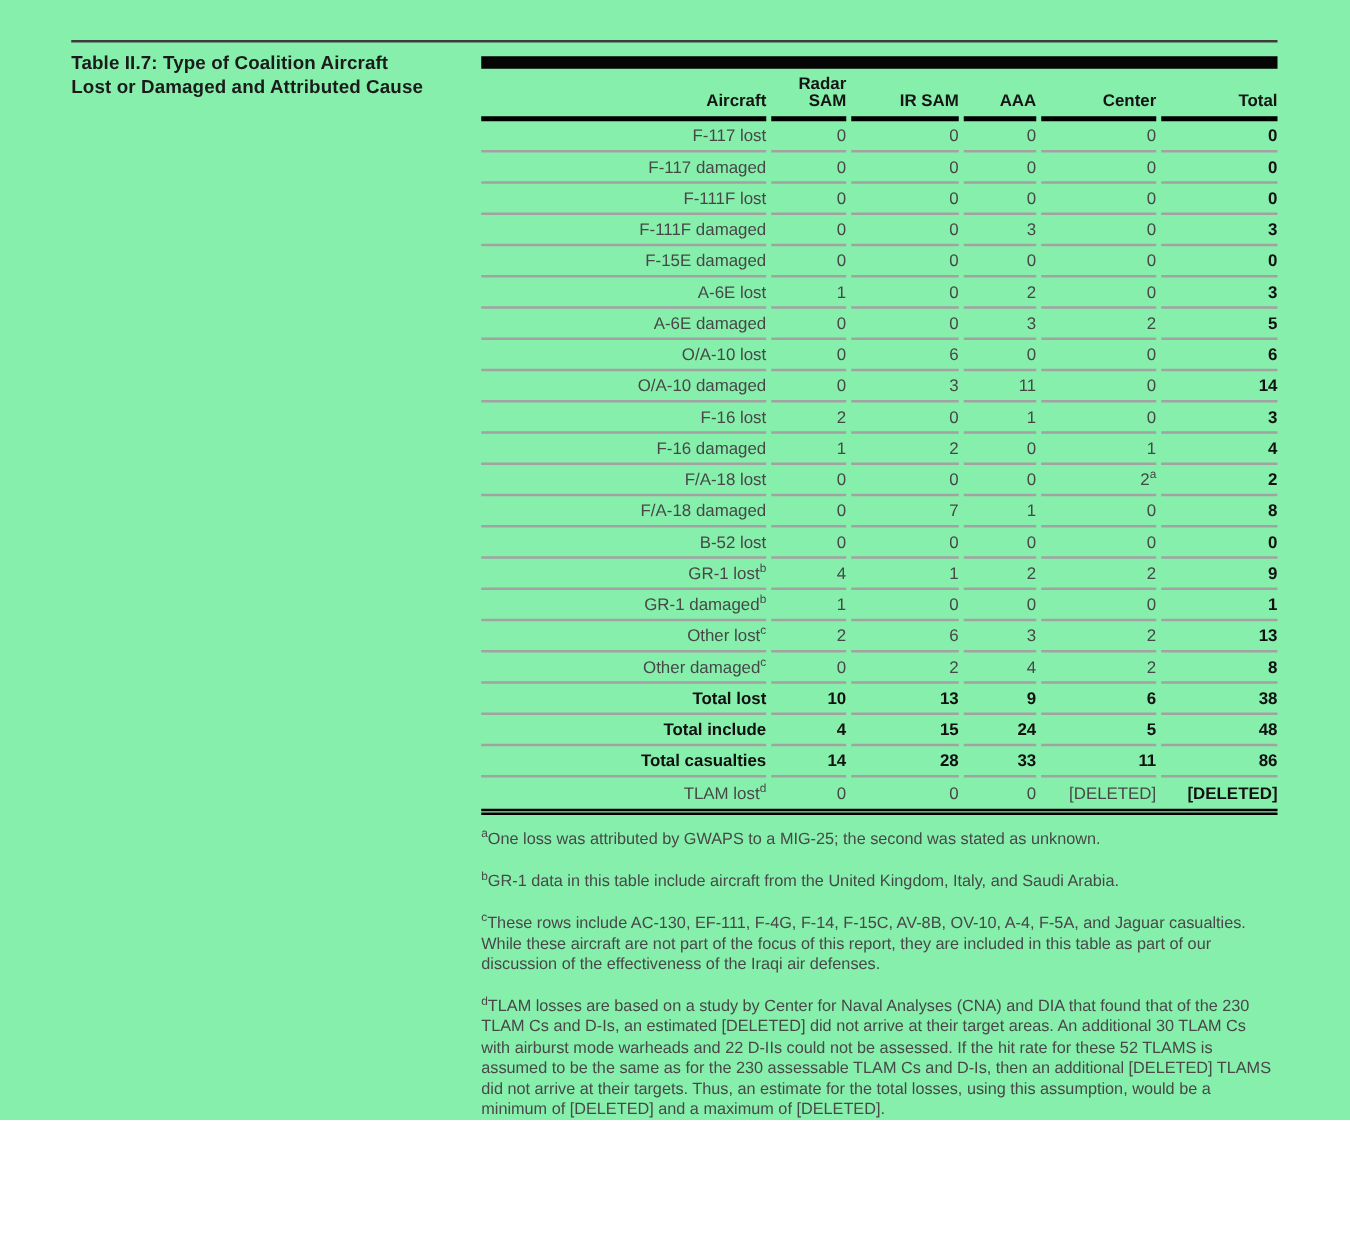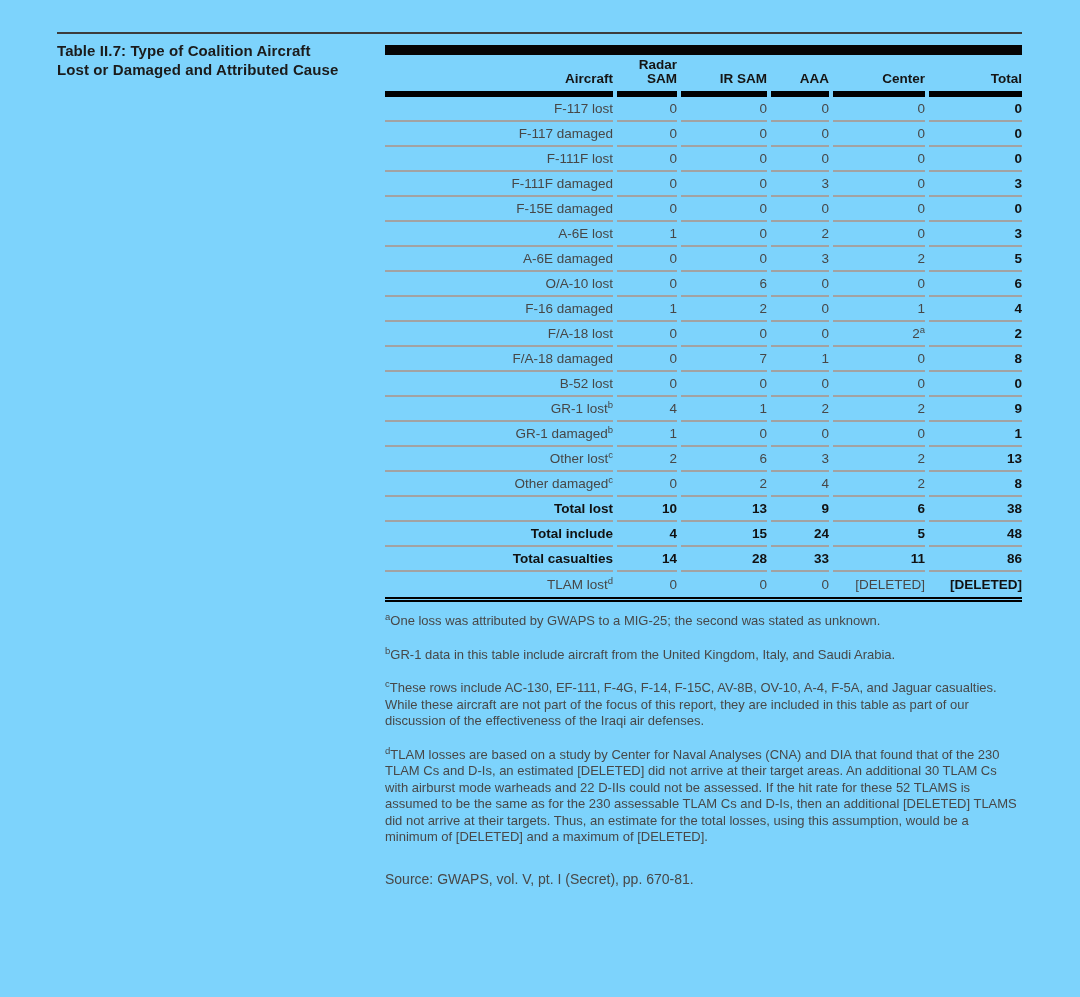--- a/index.html
+++ b/index.html
@@ -1,21 +1,21 @@
 <!DOCTYPE html>
 <html><head>
 <meta charset="utf-8">
 <style>
   * { margin: 0; padding: 0; box-sizing: border-box; }
   html, body { background: #ffffff; }
   .page {
     position: relative;
     width: 1080px;
-    height: 997px;
-    background: #7dd3fc;
+    height: 896px;
+    background: #86efac;
     font-family: "Liberation Sans", "DejaVu Sans", sans-serif;
     color: #474747;
     overflow: hidden;
   }
   .top-rule {
     position: absolute;
     left: 57px;
     top: 32px;
     width: 965px;
     height: 2px;
@@ -53,21 +53,21 @@
     font-size: 13.5px;
   }
   th, td {
     padding: 0;
     vertical-align: bottom;
     overflow: visible;
   }
   thead th {
     height: 42px;
     padding-bottom: 5px;
-    border-bottom: 6px solid #000000;
+    border-bottom: 4px solid #000000;
     font-weight: bold;
     color: #151515;
     line-height: 14px;
   }
   tbody td {
     height: 25px;
     border-bottom: 2px solid #a2a2a2;
     vertical-align: middle;
     color: #474747;
   }
@@ -197,20 +197,36 @@
           </tr>
           <tr>
             <td class="c-label">O/A-10 lost</td>
             <td class="c-num">0</td>
             <td class="c-num">6</td>
             <td class="c-num">0</td>
             <td class="c-num">0</td>
             <td class="c-num c-total">6</td>
           </tr>
           <tr>
+            <td class="c-label">O/A-10 damaged</td>
+            <td class="c-num">0</td>
+            <td class="c-num">3</td>
+            <td class="c-num">11</td>
+            <td class="c-num">0</td>
+            <td class="c-num c-total">14</td>
+          </tr>
+          <tr>
+            <td class="c-label">F-16 lost</td>
+            <td class="c-num">2</td>
+            <td class="c-num">0</td>
+            <td class="c-num">1</td>
+            <td class="c-num">0</td>
+            <td class="c-num c-total">3</td>
+          </tr>
+          <tr>
             <td class="c-label">F-16 damaged</td>
             <td class="c-num">1</td>
             <td class="c-num">2</td>
             <td class="c-num">0</td>
             <td class="c-num">1</td>
             <td class="c-num c-total">4</td>
           </tr>
           <tr>
             <td class="c-label">F/A-18 lost</td>
             <td class="c-num">0</td>

